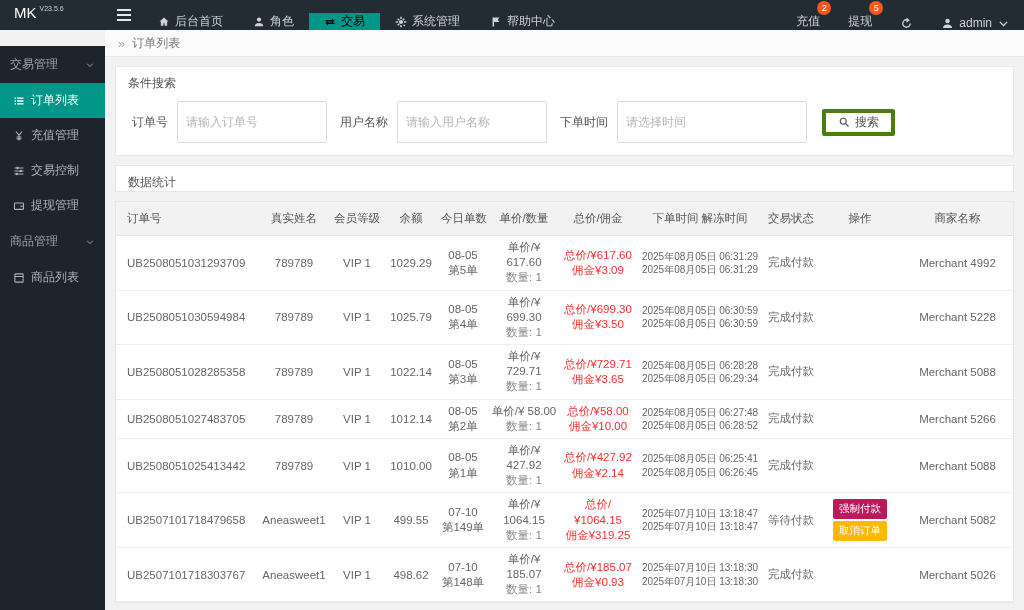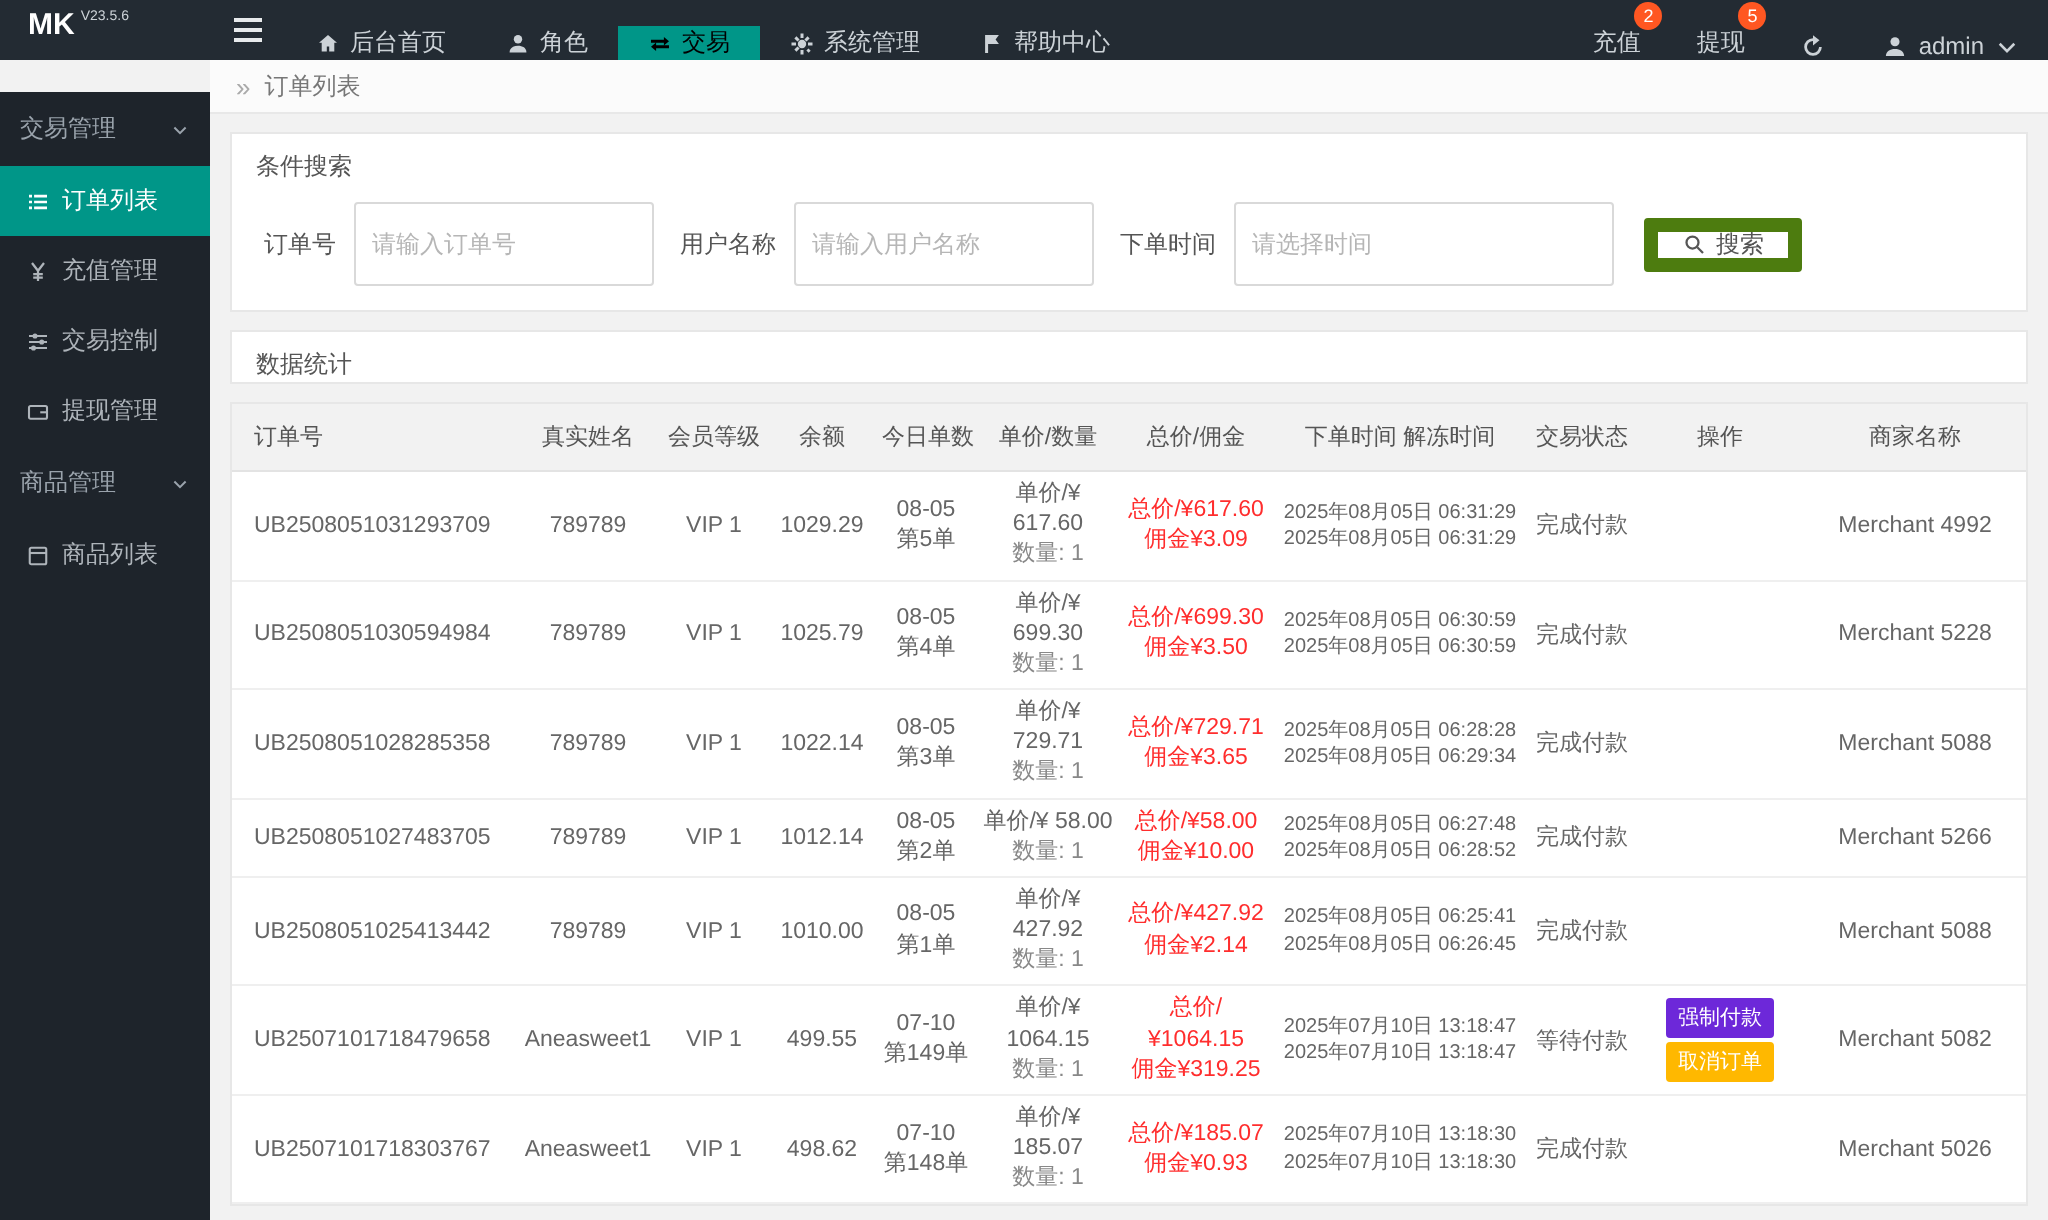--- a/index.html
+++ b/index.html
@@ -4,21 +4,21 @@
 <style>
   *{box-sizing:border-box;margin:0;padding:0}
   html,body{width:1024px;height:610px;overflow:hidden}
   body{font-family:"Liberation Sans","DejaVu Sans",sans-serif;font-size:12px;background:#f2f2f2;color:#333}
   .icn{display:inline-flex;align-items:center;justify-content:center}
   .icn svg{width:12px;height:12px;display:block}
 
   
   .topbar{position:fixed;top:0;left:0;right:0;height:30px;background:#232b33;display:flex;align-items:stretch;z-index:20}
   .logo{width:105px;display:flex;align-items:flex-start;padding:4px 0 0 14px;color:#fff}
-  .logo .mk{font-size:15px;font-weight:bold;line-height:1.2}
+  .logo .mk{font-size:15px;font-weight:normal;line-height:1.2}
   .logo .ver{font-size:7px;color:#cdd3d8;margin-left:3px;margin-top:1px}
   .hamburger{width:38px;display:flex;flex-direction:column;justify-content:center;align-items:center;gap:3px;cursor:pointer}
   .hamburger i{display:block;width:14px;height:2px;background:#e7eaec}
   .nav{display:flex;align-items:flex-end}
   .nav-item{display:flex;align-items:center;gap:5px;padding:0 15px;color:#ccd2d7;cursor:pointer;font-size:12px}
   .nav-item.active{background:#009688;color:#000000}
   .top-right{margin-left:auto;display:flex;align-items:stretch}
   .tr-item{position:relative;display:flex;align-items:flex-end;gap:5px;padding:0 14px;color:#ccd2d7;cursor:pointer;font-size:12px}
   .badge{position:absolute;top:1px;right:3px;min-width:14px;height:14px;line-height:14px;border-radius:8px;background:#ff5722;color:#fff;font-size:9px;text-align:center;padding:0 3px}
   .tr-item .icn svg{width:13px;height:13px}
@@ -37,21 +37,21 @@
   .crumb-caret{color:#aaa;font-size:13px}
 
   .panel{background:#fff;border:1px solid #e7e7e7;margin:9px 10px 0}
   .panel-title{color:#555;padding:8px 12px 0;font-size:12px}
 
   .search-row{display:flex;align-items:center;gap:9px;padding:9px 12px 12px}
   .f-label{color:#555;margin-left:4px}
   .search-row input{height:42px;border:1px solid #d9d9d9;border-radius:2px;padding:0 8px;font-size:12px;width:150px;color:#333;outline:none;background:#fff}
   .search-row input.wide{width:190px}
   .search-row input::placeholder{color:#b6b6b6}
-  .search-btn{height:27px;border:7px solid #4d7c0f;background:#fff;border-radius:2px;padding:0 12px;display:flex;align-items:center;gap:5px;color:#555;font-size:12px;cursor:pointer;margin-left:6px}
+  .search-btn{height:27px;border:4px solid #4d7c0f;background:#fff;border-radius:2px;padding:0 12px;display:flex;align-items:center;gap:5px;color:#555;font-size:12px;cursor:pointer;margin-left:6px}
 
   .stats-line{padding:8px 12px 11px;color:#ff0000}
   .stats-line span{margin-right:20px}
 
   
   .table-wrap{background:#fff;border:1px solid #e7e7e7;margin:9px 10px 0}
   table{width:100%;border-collapse:collapse;table-layout:fixed;font-size:11.5px;color:#666}
   th{background:#f2f2f2;font-weight:normal;color:#555;padding:9px 3px;border-bottom:1px solid #e3e3e3;text-align:center;white-space:nowrap;overflow:hidden;font-size:11.5px}
   td{padding:4px 3px;border-bottom:1px solid #efefef;text-align:center;vertical-align:middle;overflow:hidden}
   td div{line-height:1.32}
@@ -63,21 +63,21 @@
   th:nth-child(6){width:72px}
   th:nth-child(7){width:76px}
   th:nth-child(8){width:128px}
   th:nth-child(9){width:54px}
   th:nth-child(10){width:84px}
   .c-order{text-align:left;padding-left:11px;white-space:nowrap;color:#666}
   .c-red{color:#ff2d2d}
   .c-time{font-size:10px;white-space:nowrap;color:#666}
   .muted{color:#888}
   .act-btn{border:none;border-radius:2px;color:#fff;font-size:10.5px;padding:3px 6px;cursor:pointer;margin:1px;font-family:inherit}
-  .btn-green{background:#6d28d9}
+  .btn-green{background:#be185d}
   .btn-yellow{background:#ffb800}
 </style>
 </head>
 <body>
 
 <div class="topbar">
   <div class="logo">
     <span class="mk">MK</span>
     <span class="ver">V23.5.6</span>
   </div>

